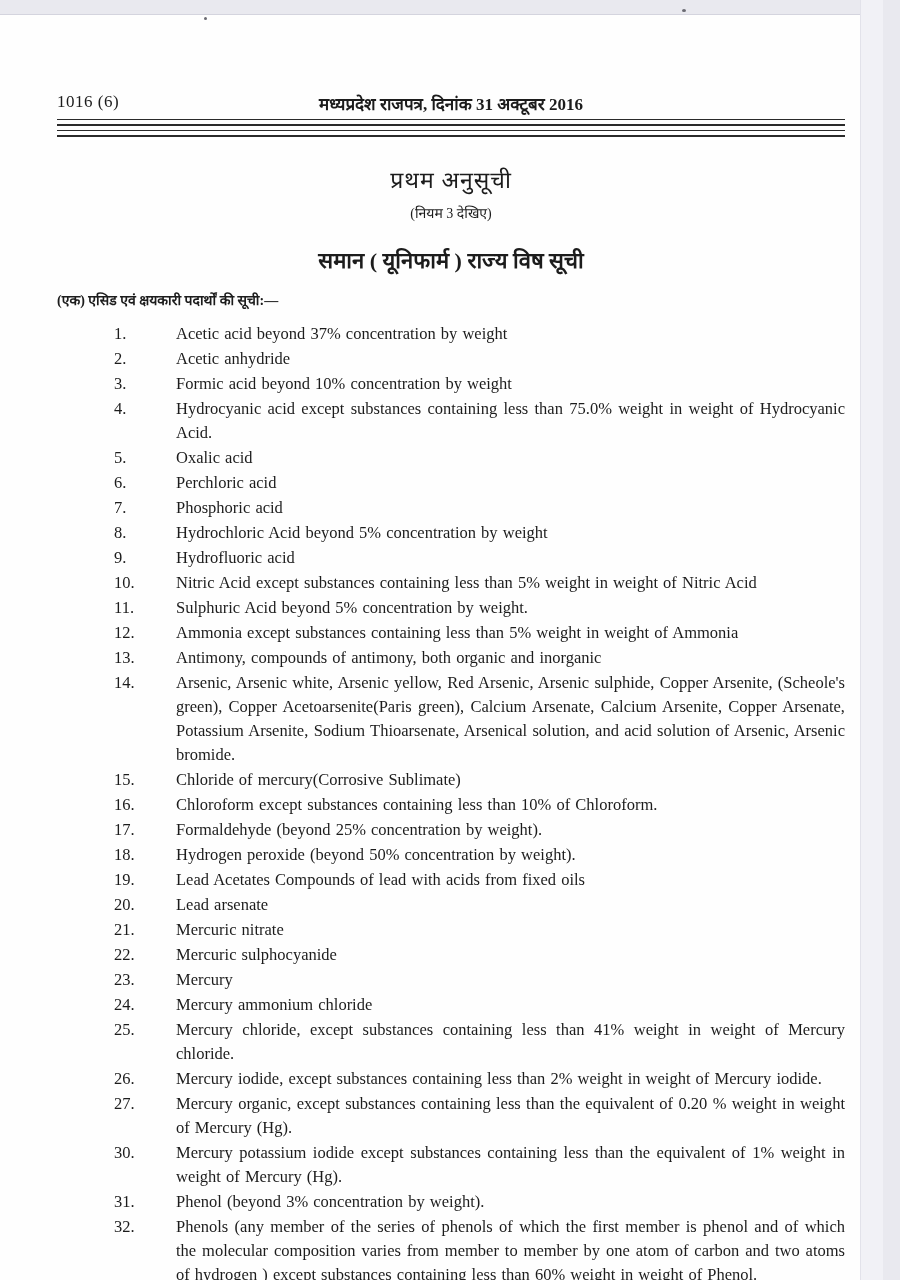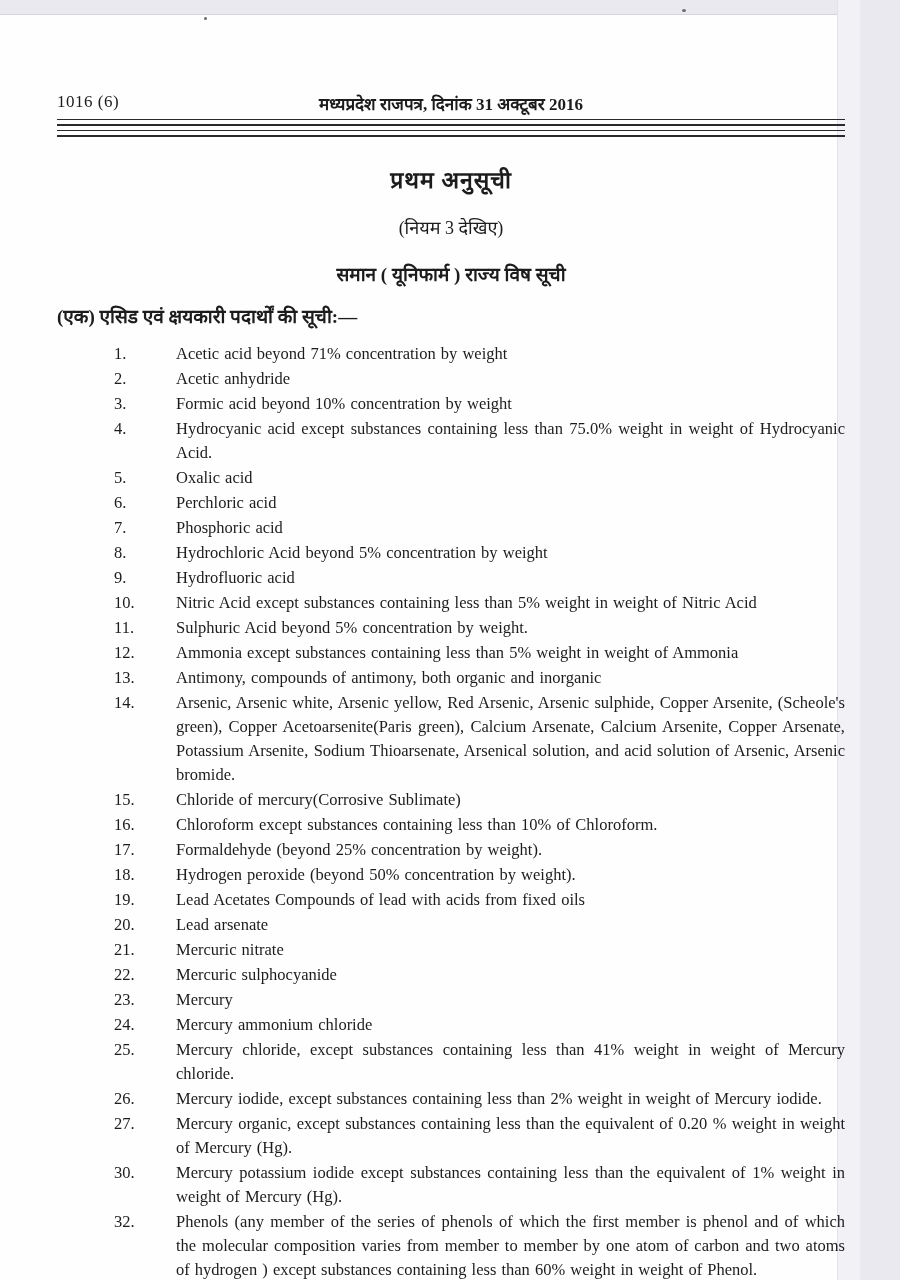--- a/index.html
+++ b/index.html
@@ -4,21 +4,21 @@
 <style>
   html,body{margin:0;padding:0;}
   body{
     width:900px;height:1280px;
     background:#e9e9ef;
     font-family:"Liberation Serif","DejaVu Serif",serif;
     color:#1c1c1c;
     -webkit-font-smoothing:antialiased;
   }
   .screen{
-    position:relative;width:860px;height:1280px;overflow:hidden;background:#e9e9ef;
+    position:relative;width:860px;height:1280px;overflow:hidden;background:#e9e9ef;padding-left:23px;
   }
   .paper{
     position:absolute;top:14px;left:0;width:878px;height:1266px;
     background:#fefefe;
     box-shadow:inset -1px 1px 0 #d9d9e2;
   }
   .top-band{
     position:absolute;top:0;left:0;width:100%;height:14px;
     background:#e9e9ef;border-bottom:1px solid #d4d4de;
   }
@@ -46,30 +46,30 @@
   .double-rule{
     height:4px;
     border-top:1px solid #2a2a2a;
     border-bottom:2px solid #2a2a2a;
   }
   .double-rule.first{margin-top:3px;}
   .double-rule.second{margin-top:4px;}
 
   .center-block{text-align:center;}
   .schedule-title{
-    margin-top:26px;font-size:23px;font-weight:700;letter-spacing:1px;
+    margin-top:26px;font-size:23px;font-weight:400;letter-spacing:1px;
   }
   .schedule-rule-note{
-    margin-top:20px;font-size:18px;font-weight:500;
+    margin-top:8px;font-size:14px;font-weight:500;
   }
   .uniform-list-title{
-    margin-top:22px;font-size:19px;font-weight:bold;
+    margin-top:22px;font-size:22px;font-weight:bold;
   }
   .section-heading{
-    margin-top:16px;font-size:19px;font-weight:bold;text-align:left;
+    margin-top:16px;font-size:14px;font-weight:bold;text-align:left;
   }
 
   .poison-list{margin-top:13px;}
   .list-row{
     display:flex;
     margin-left:57px;
     font-size:16.5px;
     line-height:24px;
     margin-bottom:1px;
   }
@@ -106,21 +106,21 @@
     <div class="center-block schedule-title">प्रथम अनुसूची</div>
     <div class="center-block schedule-rule-note">(नियम 3 देखिए)</div>
     <div class="center-block uniform-list-title">समान ( यूनिफार्म ) राज्य विष सूची</div>
 
     <div class="section-heading">(एक) एसिड एवं क्षयकारी पदार्थों की सूची:—</div>
 
     <div class="poison-list">
 
         <div class="list-row">
           <span class="item-number">1.</span>
-          <span class="item-text">Acetic acid beyond 71% concentration by weight</span>
+          <span class="item-text">Acetic acid beyond 37% concentration by weight</span>
         </div>
 
         <div class="list-row">
           <span class="item-number">2.</span>
           <span class="item-text">Acetic anhydride</span>
         </div>
 
         <div class="list-row">
           <span class="item-number">3.</span>
           <span class="item-text">Formic acid beyond 10% concentration by weight</span>
@@ -246,20 +246,24 @@
           <span class="item-text">Mercury organic, except substances containing less than the equivalent of 0.20 % weight in weight of Mercury (Hg).</span>
         </div>
 
 
 
         <div class="list-row">
           <span class="item-number">30.</span>
           <span class="item-text">Mercury potassium iodide except substances containing less than the equivalent of 1% weight in weight of Mercury (Hg).</span>
         </div>
 
+        <div class="list-row">
+          <span class="item-number">31.</span>
+          <span class="item-text">Phenol (beyond 3% concentration by weight).</span>
+        </div>
 
         <div class="list-row">
           <span class="item-number">32.</span>
           <span class="item-text">Phenols (any member of the series of phenols of which the first member is phenol and of which the molecular composition varies from member to member by one atom of carbon and two atoms of hydrogen ) except substances containing less than 60% weight in weight of Phenol.</span>
         </div>
       </div>
 
   </div>
 </div>
 

